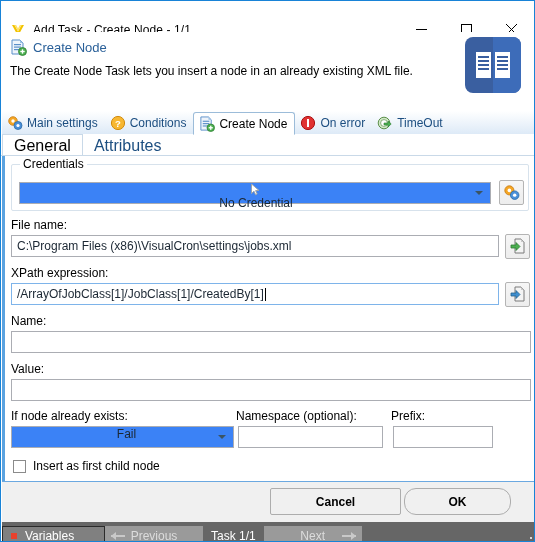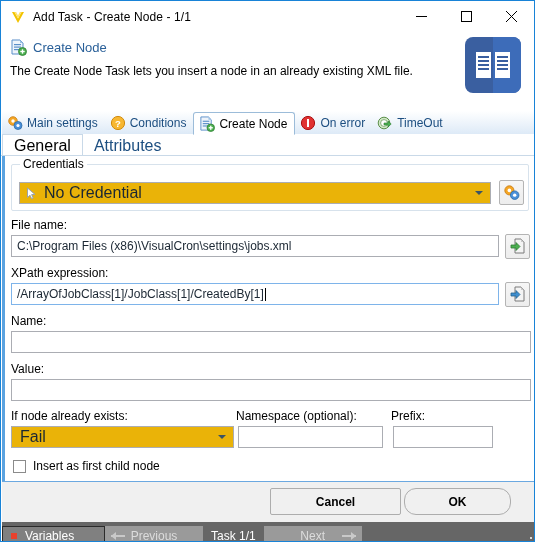--- a/index.html
+++ b/index.html
@@ -17,21 +17,21 @@
     height: 542px;
     box-sizing: border-box;
     border: 1px solid #1883d7;
     background: #ffffff;
     overflow: hidden;
   }
 
   
   .titlebar {
     position: absolute;
-    left: 0; top: 0;
+    left: 0; top: 13px;
     width: 533px;
     height: 31px;
     background: #ffffff;
     display: flex;
     align-items: center;
   }
   .title-logo {
     width: 16px; height: 16px;
     margin-left: 9px;
     margin-right: 7px;
@@ -226,25 +226,26 @@
     background: #ffffff;
     padding: 0 3px;
     font-size: 12px;
     color: #000;
   }
 
   .combo {
     position: absolute;
     box-sizing: border-box;
     border: 1px solid #abadb3;
-    background: #eab308;
-    display: flex;
-    align-items: center;
-    font-size: 16px;
+    background: #3b82f6;
+    display: flex;
+    align-items: center;
+    font-size: 12px;
     color: #1b2733;
+    flex-direction: column;
   }
   .combo .arrow {
     position: absolute;
     right: 7px; top: 50%;
     margin-top: -2px;
     width: 0; height: 0;
     border-left: 4px solid transparent;
     border-right: 4px solid transparent;
     border-top: 4px solid #3b5464;
   }

